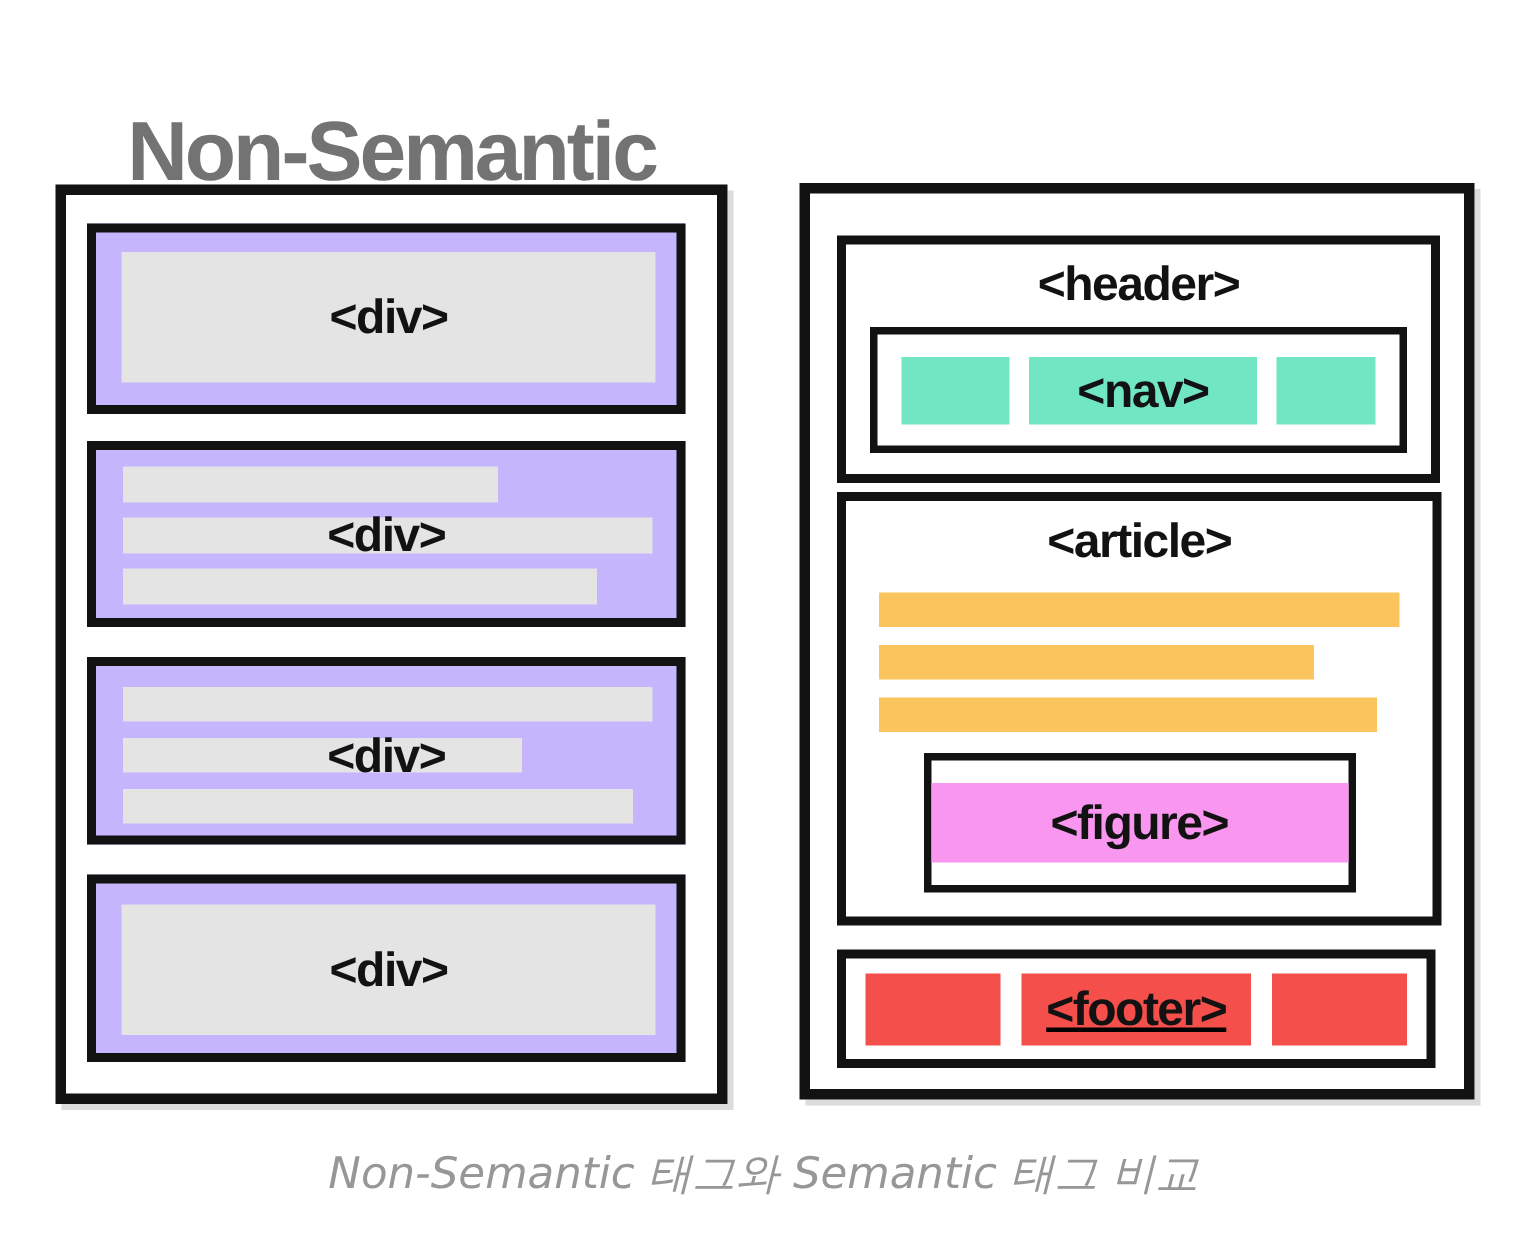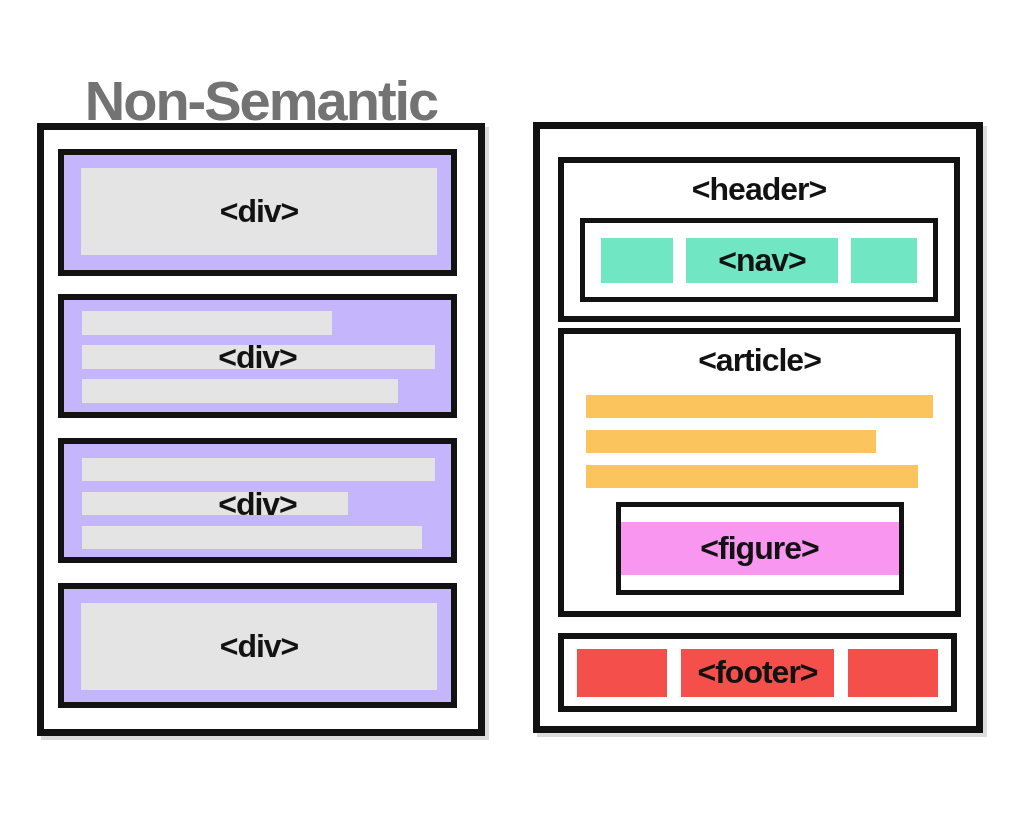--- a/index.html
+++ b/index.html
@@ -57,21 +57,21 @@
 
   .nav-box {
     width:358px; height:84px; margin:9px auto 0;
     border:5px solid var(--border-black,#121212);
     display:flex; align-items:center; justify-content:center; gap:13px;
   }
   .chip { height:45px; display:flex; align-items:center; justify-content:center; }
   .chip-green { background:var(--nav-green,#70e7c2); }
   .chip-red   { background:var(--footer-red,#f54f4c); }
   .chip-sm-1 { width:72px; }  .chip-mid-nav { width:152px; } .chip-sm-2 { width:66px; }
-  .chip-f-sm-1 { width:90px; height:48px; } .chip-f-mid { width:153px; height:48px; } .chip-f-sm-2 { width:90px; height:48px; }
+  .chip-f-sm-1 { width:90px; height:48px; } .chip-f-mid { width:153px; height:48px;text-decoration:underline; } .chip-f-sm-2 { width:90px; height:48px; }
 
   .obar { height:23px; margin:0 0 12px 22px; background:var(--article-orange,#fbc45c); }
   .obar-1 { margin-top:15px; width:347px; }
   .obar-2 { width:290px; }
   .obar-3 { width:332px; }
 
   .figure-box {
     width:288px; height:93px; margin:14px auto 0;
     border:5px solid var(--border-black,#121212);
     display:flex; align-items:center; justify-content:center;
@@ -167,14 +167,15 @@
         <div class="chip chip-red chip-f-sm-1"></div>
         <div class="chip chip-red chip-f-mid">
           <span class="tag">&lt;footer&gt;</span>
         </div>
         <div class="chip chip-red chip-f-sm-2"></div>
       </div>
     </div>
 
   </div>
 
+  <div class="caption">Non-Semantic 태그와 Semantic 태그 비교</div>
 
 </div>
 
 </body></html>

